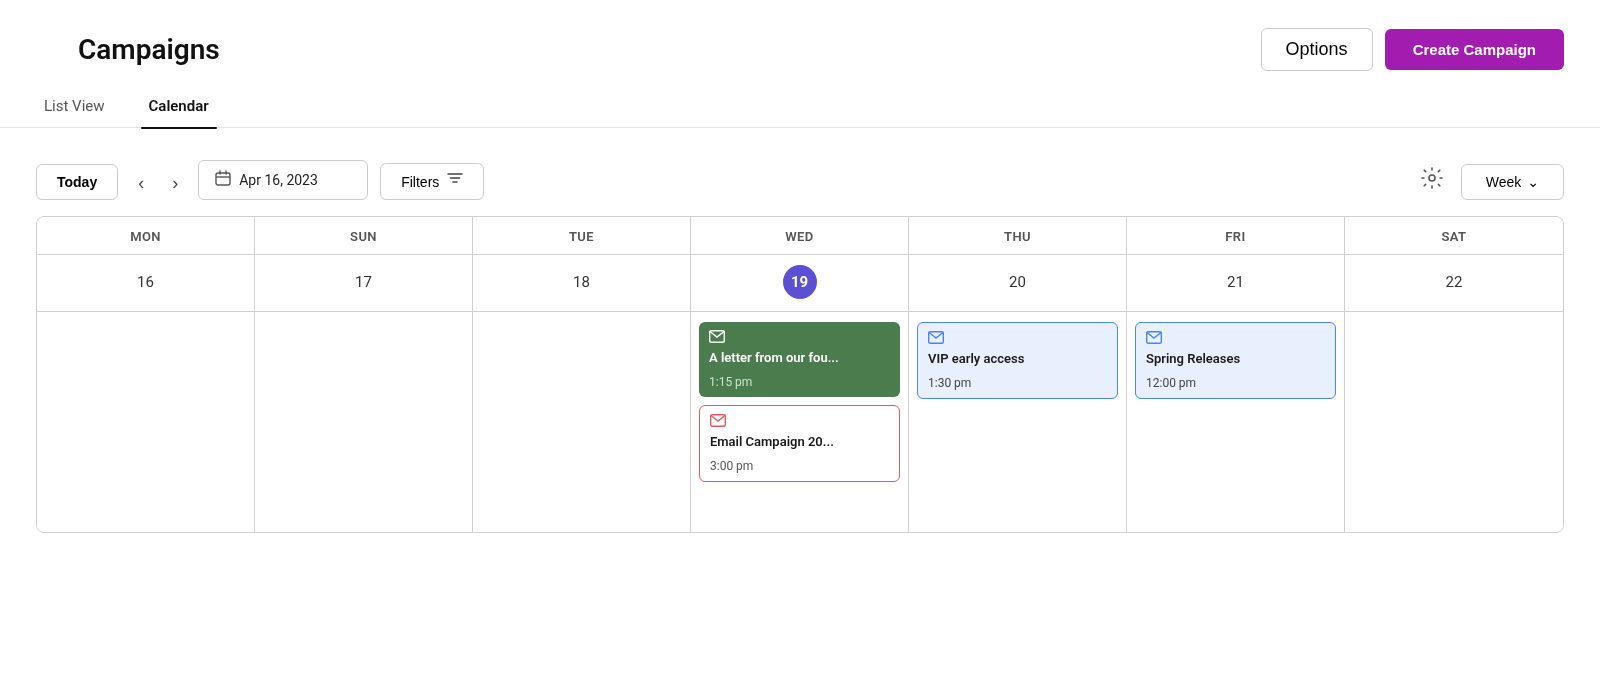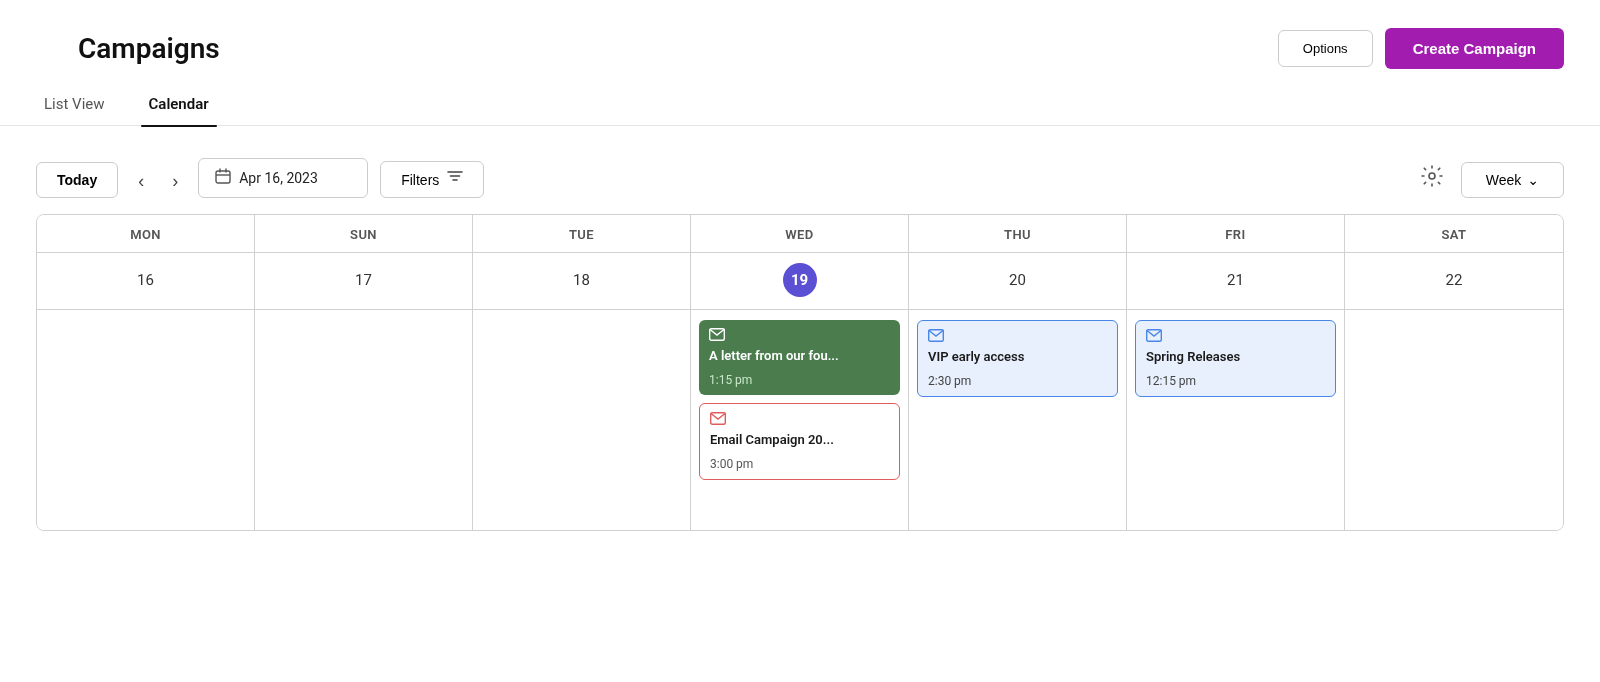--- a/index.html
+++ b/index.html
@@ -26,21 +26,21 @@
     }
     .header-actions {
       display: flex;
       gap: 12px;
       align-items: center;
     }
     .btn-options {
       border: 1.5px solid #ccc;
       background: #fff;
       padding: 10px 24px;
-      font-size: 13px;
+      font-size: 18px;
       border-radius: 6px;
       cursor: pointer;
       font-weight: 500;
     }
     .btn-create {
       border: none;
       background: #a21caf;
       color: #fff;
       padding: 12px 28px;
       font-size: 15px;
@@ -410,34 +410,34 @@
 
       <div class="cal-event-cell">
         <div class="event-card event-card-blue">
           <span class="event-mail-icon">
             <svg width="16" height="13" viewBox="0 0 16 13" fill="none" xmlns="http://www.w3.org/2000/svg">
               <rect x="0.7" y="0.7" width="14.6" height="11.6" rx="1.5" stroke="#4a86e8" stroke-width="1.4"></rect>
               <path d="M1 1.5l7 5.5 7-5.5" stroke="#4a86e8" stroke-width="1.4" stroke-linecap="round"></path>
             </svg>
           </span>
           <div class="event-card-title">VIP early access</div>
-          <div class="event-card-time">2:30 pm</div>
+          <div class="event-card-time">1:30 pm</div>
         </div>
       </div>
 
       <div class="cal-event-cell">
         <div class="event-card event-card-blue">
           <span class="event-mail-icon">
             <svg width="16" height="13" viewBox="0 0 16 13" fill="none" xmlns="http://www.w3.org/2000/svg">
               <rect x="0.7" y="0.7" width="14.6" height="11.6" rx="1.5" stroke="#4a86e8" stroke-width="1.4"></rect>
               <path d="M1 1.5l7 5.5 7-5.5" stroke="#4a86e8" stroke-width="1.4" stroke-linecap="round"></path>
             </svg>
           </span>
           <div class="event-card-title">Spring Releases</div>
-          <div class="event-card-time">12:15 pm</div>
+          <div class="event-card-time">12:00 pm</div>
         </div>
       </div>
 
       <div class="cal-event-cell"></div>
 
     </div>
   </div>
 </div>
 
 </body></html>

